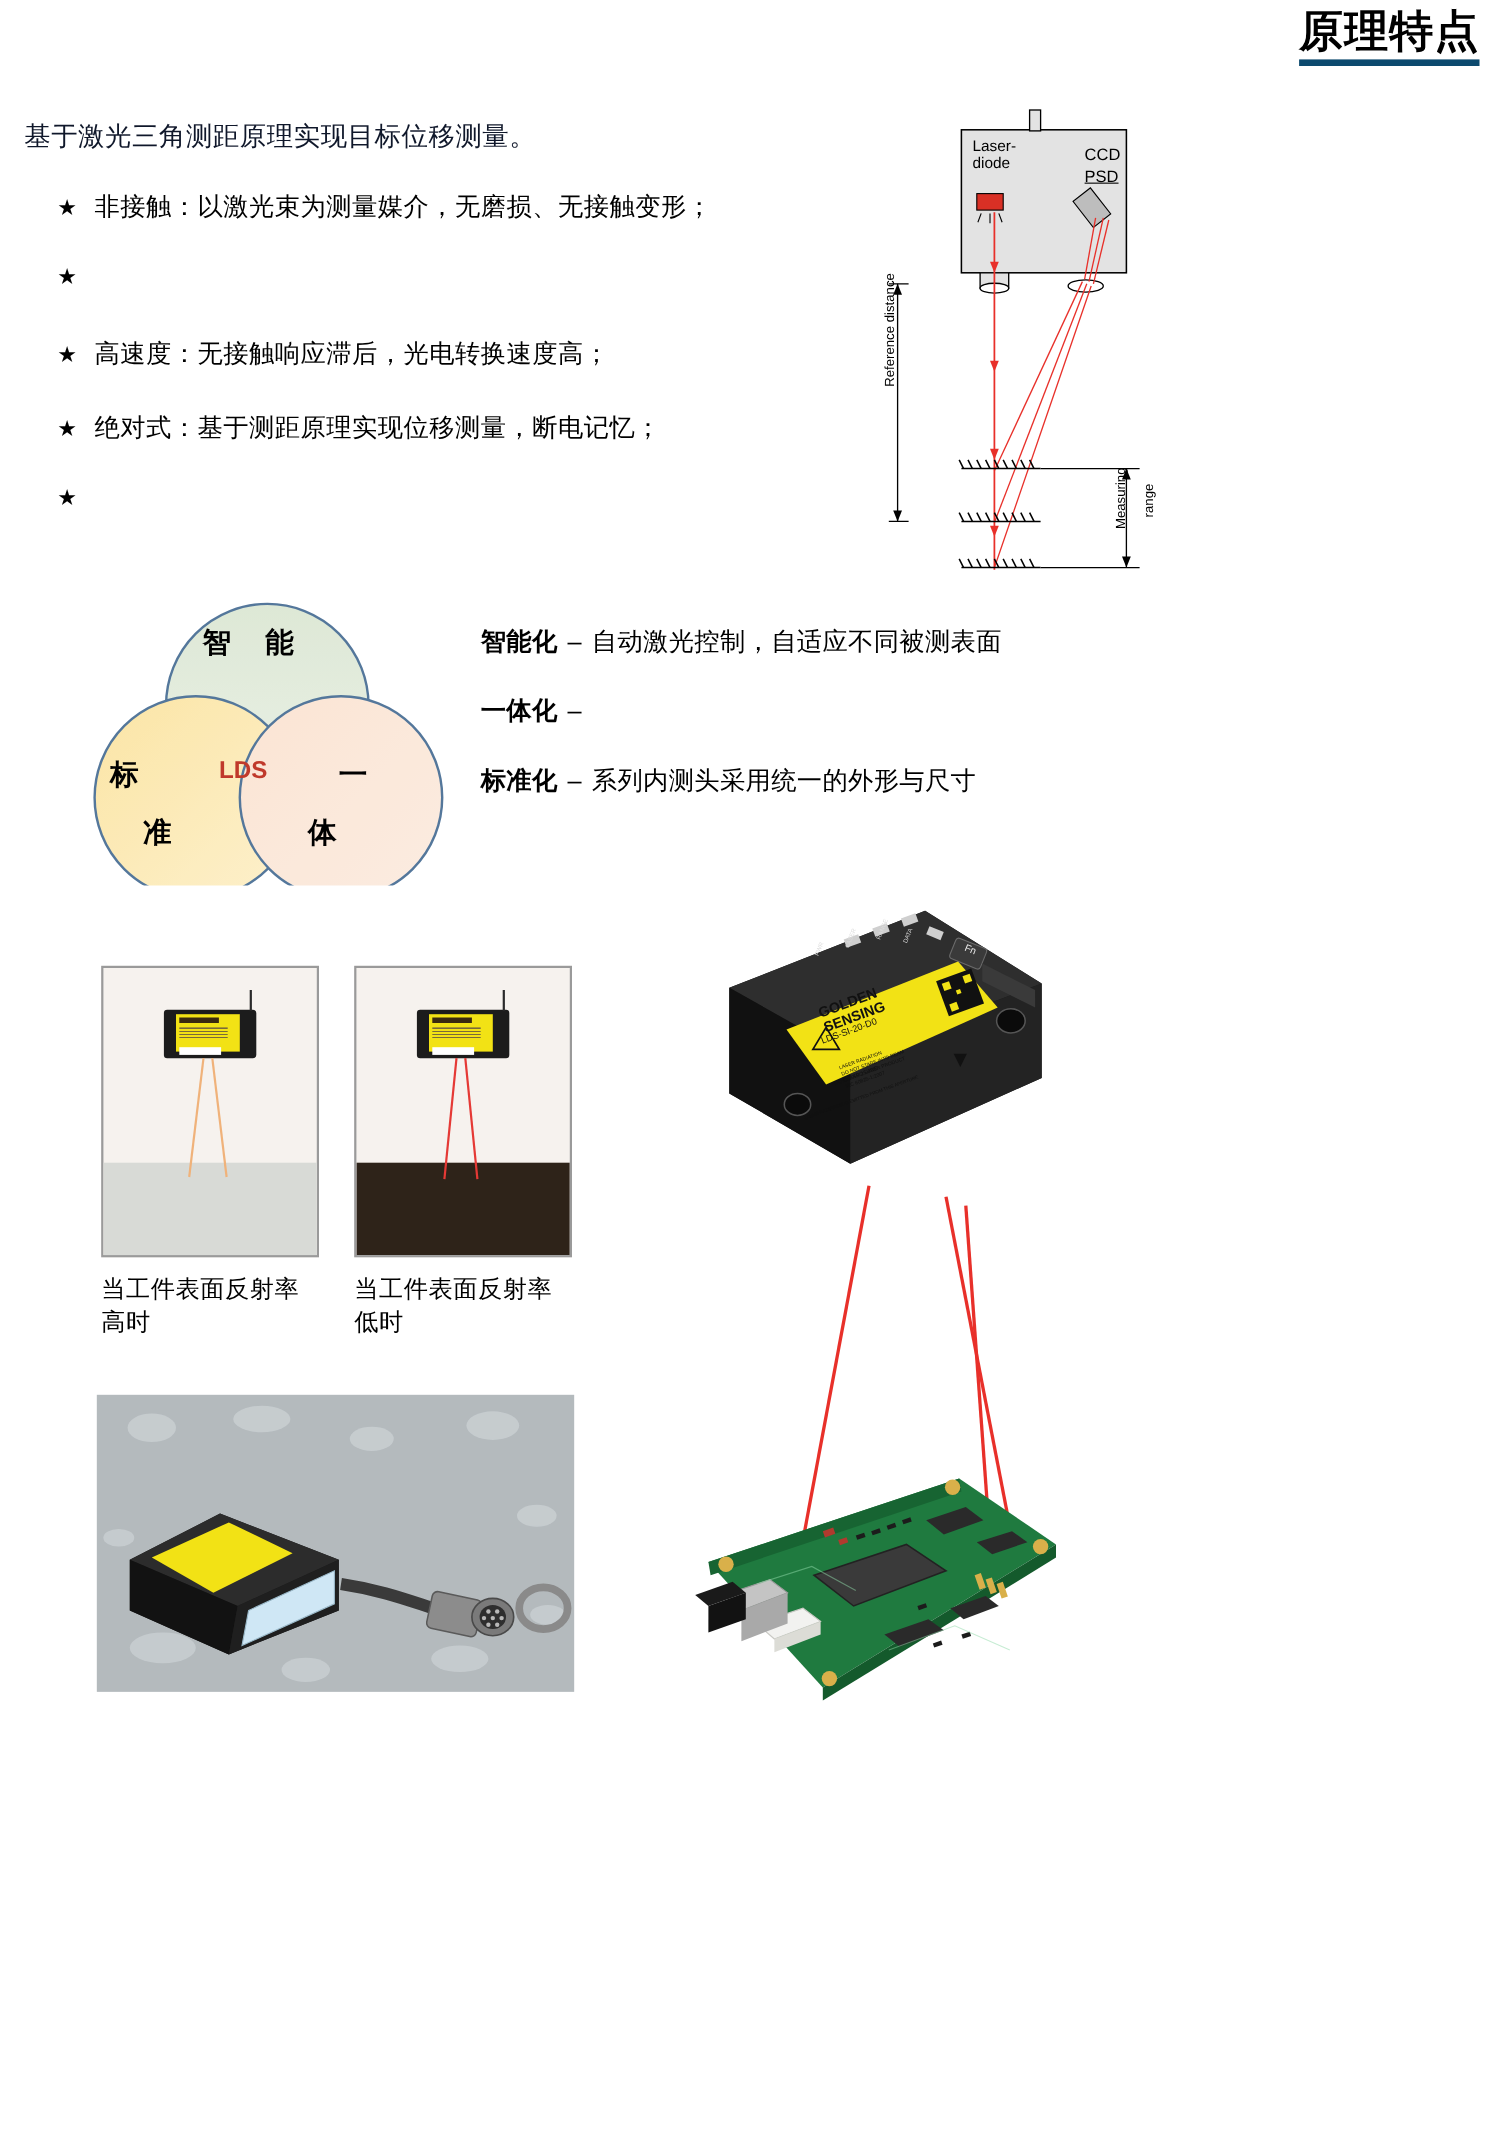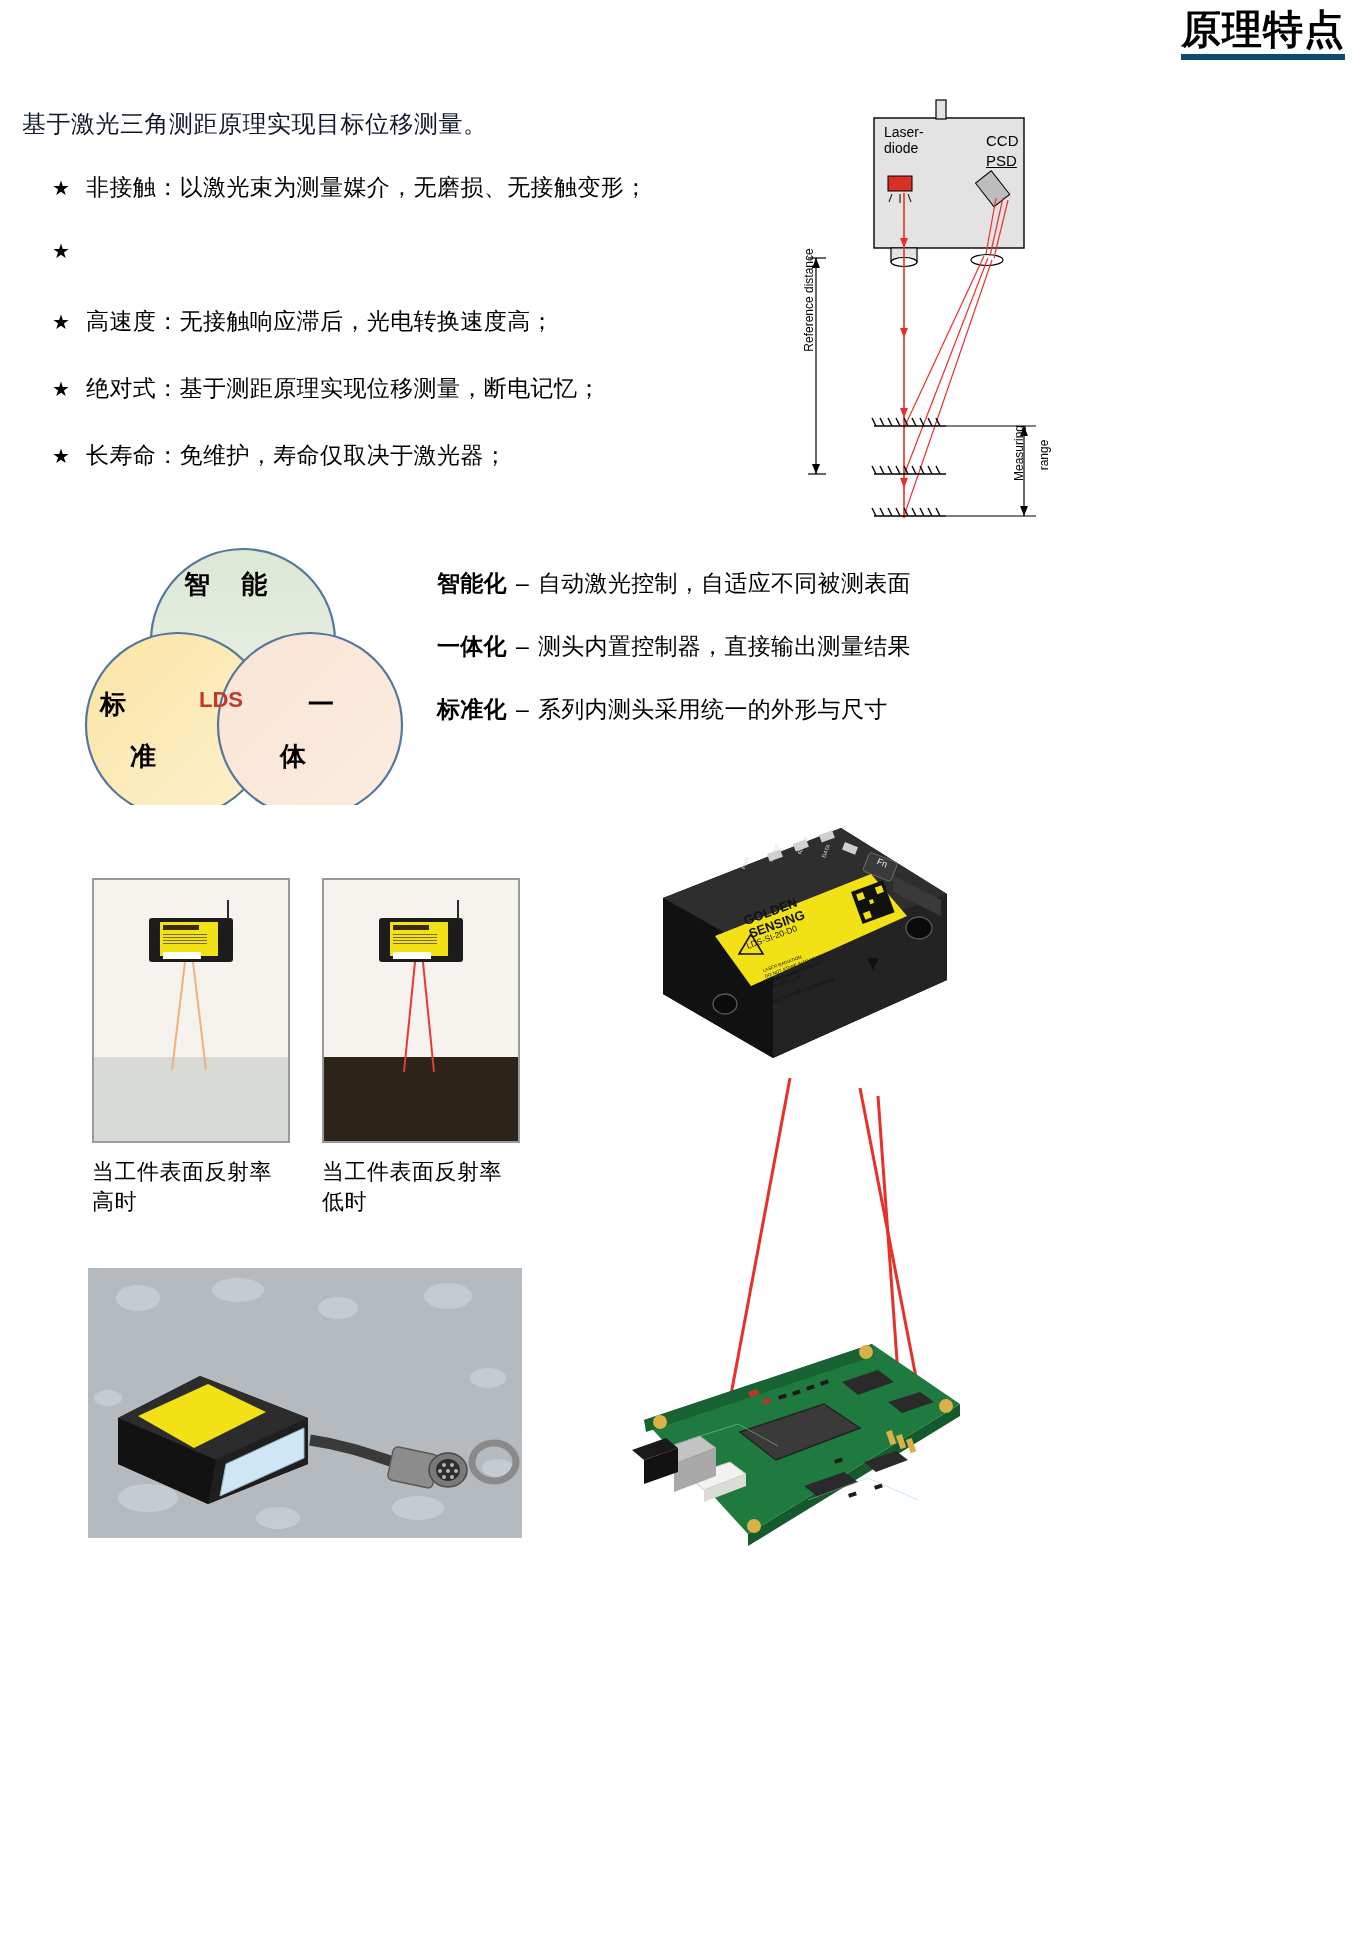--- a/index.html
+++ b/index.html
@@ -209,21 +209,20 @@
   <div class="bullet-row">
     <span class="bullet-star">★</span>
     <span class="bullet-text">高速度：无接触响应滞后，光电转换速度高；</span>
   </div>
   <div class="bullet-row">
     <span class="bullet-star">★</span>
     <span class="bullet-text">绝对式：基于测距原理实现位移测量，断电记忆；</span>
   </div>
   <div class="bullet-row">
     <span class="bullet-star">★</span>
-    <span class="bullet-text">长寿命：免维护，寿命仅取决于激光器；</span>
   </div>
 </div>
 
 <div class="diagram">
   <svg width="250" height="440" viewBox="0 0 250 440">
 
     <rect x="78" y="30" width="150" height="130" fill="#e3e3e3" stroke="#000" stroke-width="1.4"></rect>
 
     <rect x="140" y="12" width="10" height="19" fill="#e3e3e3" stroke="#000" stroke-width="1.2"></rect>
 
@@ -350,21 +349,20 @@
 
 <div class="features">
   <div class="feature-row">
     <span class="feature-key">智能化</span>
     <span class="feature-dash">–</span>
     <span>自动激光控制，自适应不同被测表面</span>
   </div>
   <div class="feature-row">
     <span class="feature-key">一体化</span>
     <span class="feature-dash">–</span>
-    <span>测头内置控制器，直接输出测量结果</span>
   </div>
   <div class="feature-row">
     <span class="feature-key">标准化</span>
     <span class="feature-dash">–</span>
     <span>系列内测头采用统一的外形与尺寸</span>
   </div>
 </div>
 
 <div class="big-sensor">
   <svg width="300" height="270" viewBox="0 0 300 270">

